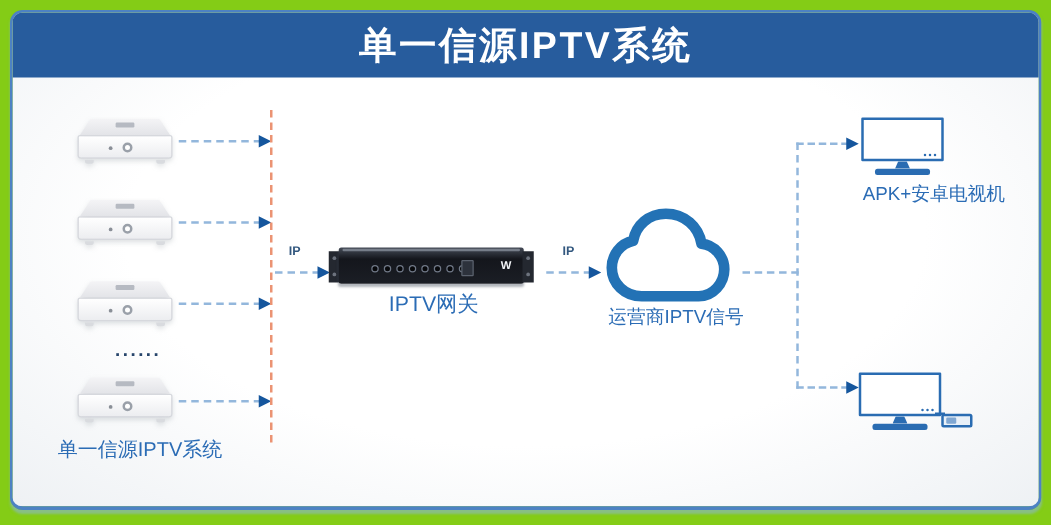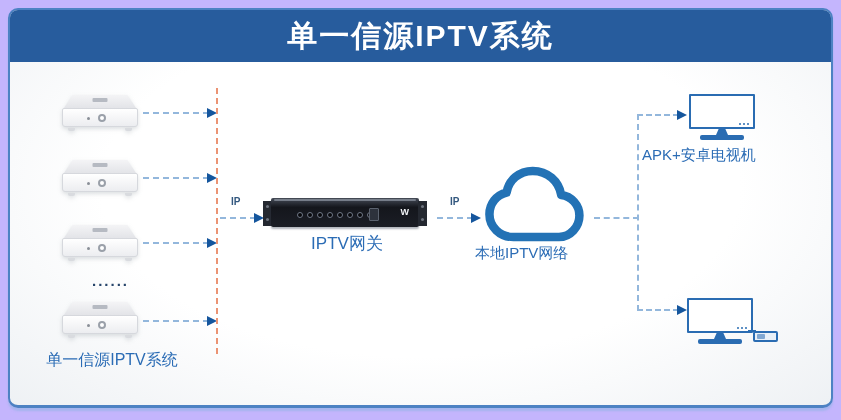--- a/index.html
+++ b/index.html
@@ -1,17 +1,17 @@
 <!DOCTYPE html>
 <html><head>
 <meta charset="utf-8">
 <style>
   * { margin:0; padding:0; box-sizing:border-box; }
   html,body { background:#ffffff; font-family:"Liberation Sans","DejaVu Sans",sans-serif; }
-  .stage { position:relative; width:841px; height:420px; background:#c4b5fd; overflow:hidden; }
+  .stage { position:relative; width:841px; height:420px; background:#84cc16; overflow:hidden; }
 
   
   .frame {
     position:absolute; left:8px; top:8px; width:825px; height:400px;
     border:2px solid #4d82c3; border-bottom-width:3px; border-radius:10px;
     background:radial-gradient(ellipse at 50% 45%, #ffffff 55%, #eef1f4 100%);
     box-shadow:0 3px 2px rgba(140,180,225,.55);
     overflow:hidden;
   }
 
@@ -73,21 +73,21 @@
     height:2px; background:#767d89; border-radius:1px; }
   .gw .ports { position:absolute; left:26px; top:14px; display:flex; gap:4px; }
   .gw .ports i { width:6px; height:6px; border-radius:50%;
     background:#07080b; border:1px solid #707887; }
   .gw .mod { position:absolute; right:40px; top:10px; width:10px; height:13px;
     background:#2d323c; border:1px solid #5b626e; border-radius:1px; }
   .gw .logo { position:absolute; right:9px; top:9px; color:#f2f4f7;
     font-size:9px; font-weight:bold; letter-spacing:1px; }
 
   .device-label { position:absolute; color:#2b6cb5; font-size:16px; text-align:center; }
-  .small-label  { position:absolute; color:#2b6cb5; font-size:15px; text-align:left; }
+  .small-label  { position:absolute; color:#2b6cb5; font-size:15px; text-align:right; }
 
   .ellipsis { position:absolute; color:#27456b; font-size:15px; font-weight:bold;
     letter-spacing:2px; }
 
   
   .tv { position:absolute; width:66px; }
   .tv .screen { width:66px; height:35px; border:2px solid #2a6cb2; background:#ffffff;
     border-radius:1px; position:relative; }
   .tv .dots { position:absolute; right:4px; bottom:2px; display:flex; gap:2px; }
   .tv .dots i { width:2px; height:2px; background:#2a6cb2; border-radius:50%; }
@@ -208,21 +208,21 @@
     </div>
     <div class="device-label" style="left:255px; top:222px; width:164px; font-size:17px;">IPTV网关</div>
 
     <div class="ip-label" style="left:440px; top:186px;">IP</div>
     <div class="dash-h" style="left:427px; top:207px; width:36px;"></div>
     <div class="ah-right" style="left:461px; top:203px;"></div>
 
     <svg class="abs" style="left:470px; top:153px;" width="110" height="82" viewBox="0 0 88 72">
       <path d="M 25,65 C 13,65 4,56 4,45 C 4,36 10,28 19,26 C 21,15 30,7 42,7 C 55,7 65,16 67,28 C 76,29 83,37 83,46 C 83,56 75,65 65,65 Z" fill="#ffffff" stroke="#2372b5" stroke-width="7.5" stroke-linejoin="round" stroke-linecap="round"></path>
     </svg>
-    <div class="small-label" style="left:465px; top:234px; width:120px;">本地IPTV网络</div>
+    <div class="small-label" style="left:465px; top:234px; width:120px;">运营商IPTV信号</div>
 
     <div class="dash-h" style="left:584px; top:207px; width:45px;"></div>
     <div class="dash-v" style="left:627px; top:104px; height:197px;"></div>
     <div class="dash-h" style="left:627px; top:104px; width:42px;"></div>
     <div class="ah-right" style="left:667px; top:100px;"></div>
     <div class="dash-h" style="left:627px; top:299px; width:42px;"></div>
     <div class="ah-right" style="left:667px; top:295px;"></div>
 
     <div class="tv" style="left:679px; top:84px;">
       <div class="screen">

